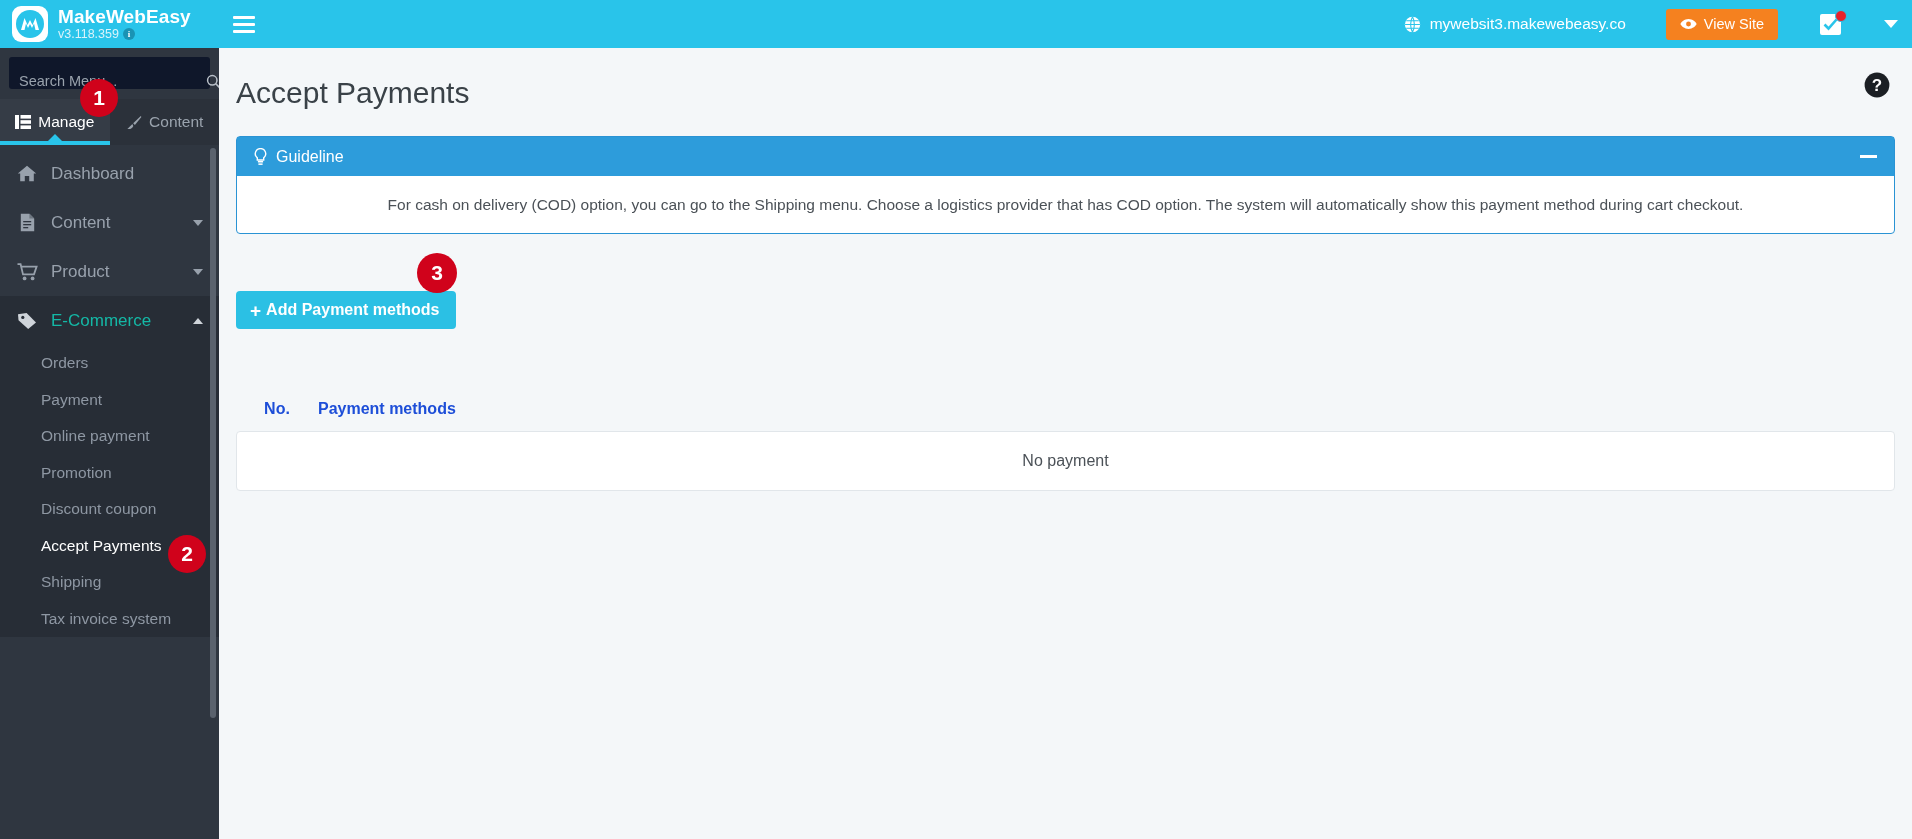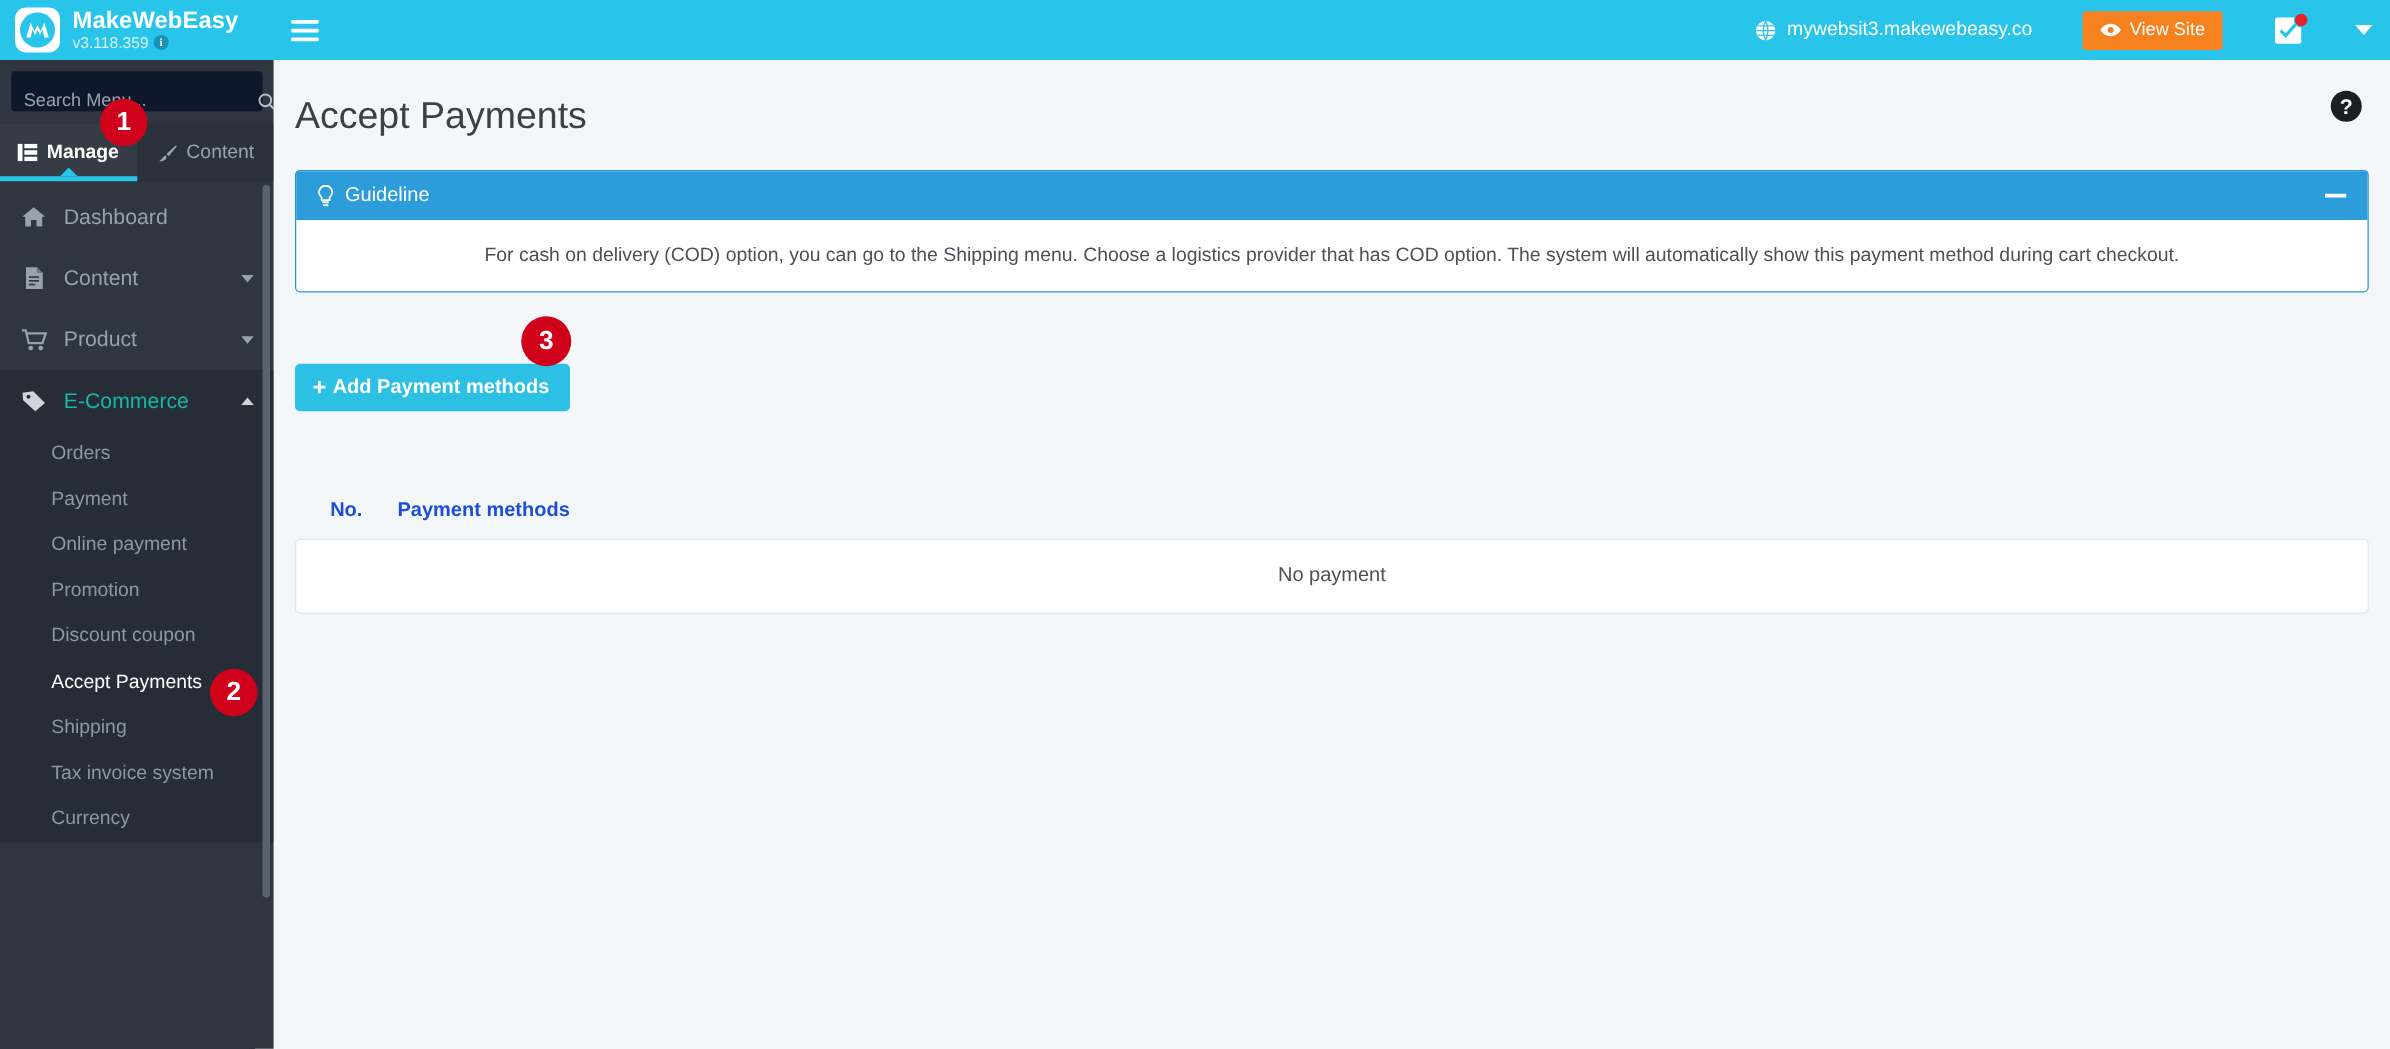--- a/index.html
+++ b/index.html
@@ -91,21 +91,21 @@
     color: #cfd4da; font-size: 14.5px; font-family: "Liberation Sans", sans-serif;
   }
   .search-box input::placeholder { color: #9aa3ad; }
   .search-ic { width: 15px; height: 15px; flex: 0 0 15px; }
 
   .tabs { display: flex; height: 46px; margin-top: 10px; position: relative; }
   .tab {
     flex: 1; display: flex; align-items: center; justify-content: center; gap: 7px;
     font-size: 15.5px; cursor: pointer; position: relative; height: 46px;
   }
-  .tab.active { color: #ffffff; font-weight: bold; background: #353c46; }
+  .tab.active { color: #ffffff; font-weight: normal; background: #353c46; }
   .tab.inactive { color: #9aa3ad; background: #2b313a; }
   .tab.active::after {
     content: ""; position: absolute; left: 0; right: 0; bottom: 0; height: 4px; background: #29c4ea;
   }
   .tab-arrow {
     position: absolute; bottom: 4px; left: 50%; margin-left: -7px;
     width: 0; height: 0; border-left: 7px solid transparent; border-right: 7px solid transparent;
     border-bottom: 7px solid #29c4ea;
   }
   .grid-ic { width: 16px; height: 14px; }
@@ -352,23 +352,20 @@
       </div>
       <div class="sub-item active">
         <span>Accept Payments</span>
       </div>
       <div class="sub-item">
         <span>Shipping</span>
       </div>
       <div class="sub-item">
         <span>Tax invoice system</span>
       </div>
-      <div class="sub-item">
-        <span>Currency</span>
-      </div>
     </div>
   </div>
 
   <div class="side-scrollbar"></div>
 </div>
 
 <div class="step-badge" id="badge1">1</div>
 <div class="step-badge" id="badge2">2</div>
 <div class="step-badge" id="badge3">3</div>
 

